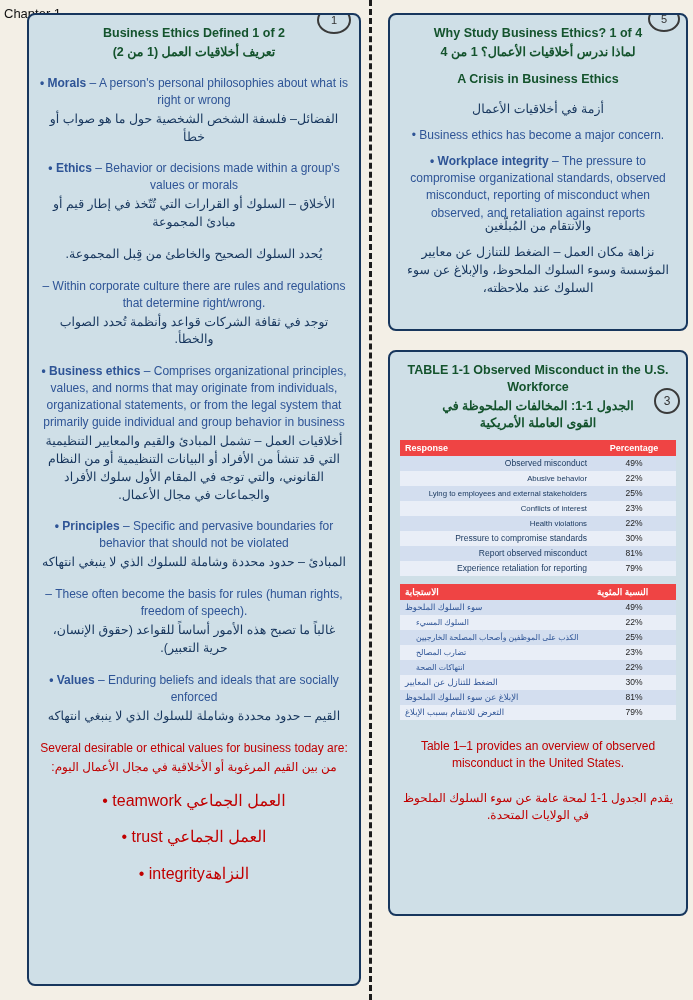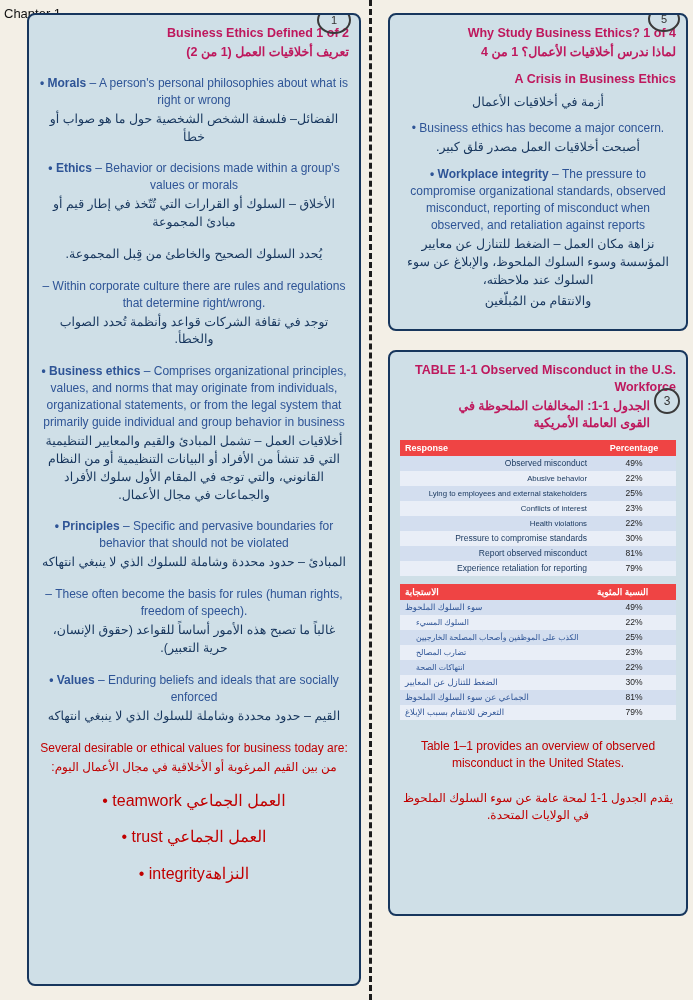--- a/index.html
+++ b/index.html
@@ -10,21 +10,21 @@
   }
   .chapter{position:absolute;top:6px;left:4px;font-size:13px;color:#111;}
   .divider{position:absolute;left:369px;top:0;height:1000px;width:0;border-left:3px dashed #1c1c1c;}
   .box{
     position:absolute;background:#cfdfe7;border:2px solid #17365d;border-radius:8px;
     padding:8px 10px;box-sizing:border-box;text-align:center;overflow:hidden;
   }
   #box-defined{left:27px;top:13px;width:334px;height:973px;}
   #box-why{left:388px;top:13px;width:300px;height:318px;}
   #box-table{left:388px;top:350px;width:300px;height:566px;}
-  .title{font-size:12.5px;font-weight:bold;color:#be185d;margin:2px 0;line-height:1.35;text-align:right;}
+  .title{font-size:12.5px;font-weight:bold;color:#14532d;margin:2px 0;line-height:1.35;}
   .rtl{direction:rtl;}
   .box p{line-height:1.42;}
   p.en{color:#2e5496;font-size:12px;margin:14px 0 2px;}
   p.en b{font-weight:bold;}
   p.arb{color:#17365d;font-size:12.5px;direction:rtl;margin:0 0 14px;}
   p.red{color:#c00000;font-size:12px;}
   p.red.arb{color:#c00000;}
   p.red-item{color:#c00000;font-size:16px;margin:14px 0;}
   #box-why p.en{margin:9px 0 2px;}
   #box-why p.arb{margin:0 0 9px;}
@@ -91,28 +91,27 @@
   <p class="red-item">• trust  العمل الجماعي</p>
   <p class="red-item">• integrityالنزاهة</p>
 </section>
 
 <section class="box" id="box-why">
   <span class="circle" id="circle-why">5</span>
   <h2 class="title">Why Study Business Ethics? 1 of 4</h2>
   <h2 class="title rtl">لماذا ندرس أخلاقيات الأعمال؟ 1 من 4</h2>
 
   <h3 class="title" style="margin-top:10px;">A Crisis in Business Ethics</h3>
-  <p class="arb" style="margin-top:6px;">أزمة في أخلاقيات الأعمال</p>
+  <p class="arb" style="margin-top:13px;">أزمة في أخلاقيات الأعمال</p>
 
   <p class="en">• Business ethics has become a major concern.</p>
-  <p class="arb">أصبحت أخلاقيات العمل مصدر قلق كبير.</p>
 
   <p class="en"><b>• Workplace integrity</b><span> – The pressure to compromise organizational standards, observed misconduct, reporting of misconduct when observed, and retaliation against reports</span></p>
+  <p class="arb cont">والانتقام من المُبلّغين</p>
   <p class="arb">نزاهة مكان العمل – الضغط للتنازل عن معايير المؤسسة وسوء السلوك الملحوظ، والإبلاغ عن سوء السلوك عند ملاحظته،</p>
-  <p class="arb cont">والانتقام من المُبلّغين</p>
 </section>
 
 <section class="box" id="box-table">
   <span class="circle" id="circle-table">3</span>
   <h2 class="title">TABLE 1-1 Observed Misconduct in the U.S. Workforce</h2>
   <h2 class="title rtl" style="padding:0 26px;">الجدول 1-1: المخالفات الملحوظة في القوى العاملة الأمريكية</h2>
 
   <table class="mtable">
     <thead>
       <tr>
@@ -182,21 +181,21 @@
         </tr>
       <tr class="band-a sub">
           <td class="lbl">انتهاكات الصحة</td>
           <td class="val">22%</td>
         </tr>
       <tr class="band-b">
           <td class="lbl">الضغط للتنازل عن المعايير</td>
           <td class="val">30%</td>
         </tr>
       <tr class="band-a">
-          <td class="lbl">الجماعي عن سوء السلوك الملحوظ</td>
+          <td class="lbl">الإبلاغ عن سوء السلوك الملحوظ</td>
           <td class="val">81%</td>
         </tr>
       <tr class="band-b">
           <td class="lbl">التعرض للانتقام بسبب الإبلاغ</td>
           <td class="val">79%</td>
         </tr>
     </tbody>
   </table>
 
   <p class="red note">Table 1–1 provides an overview of observed misconduct in the United States.</p>

